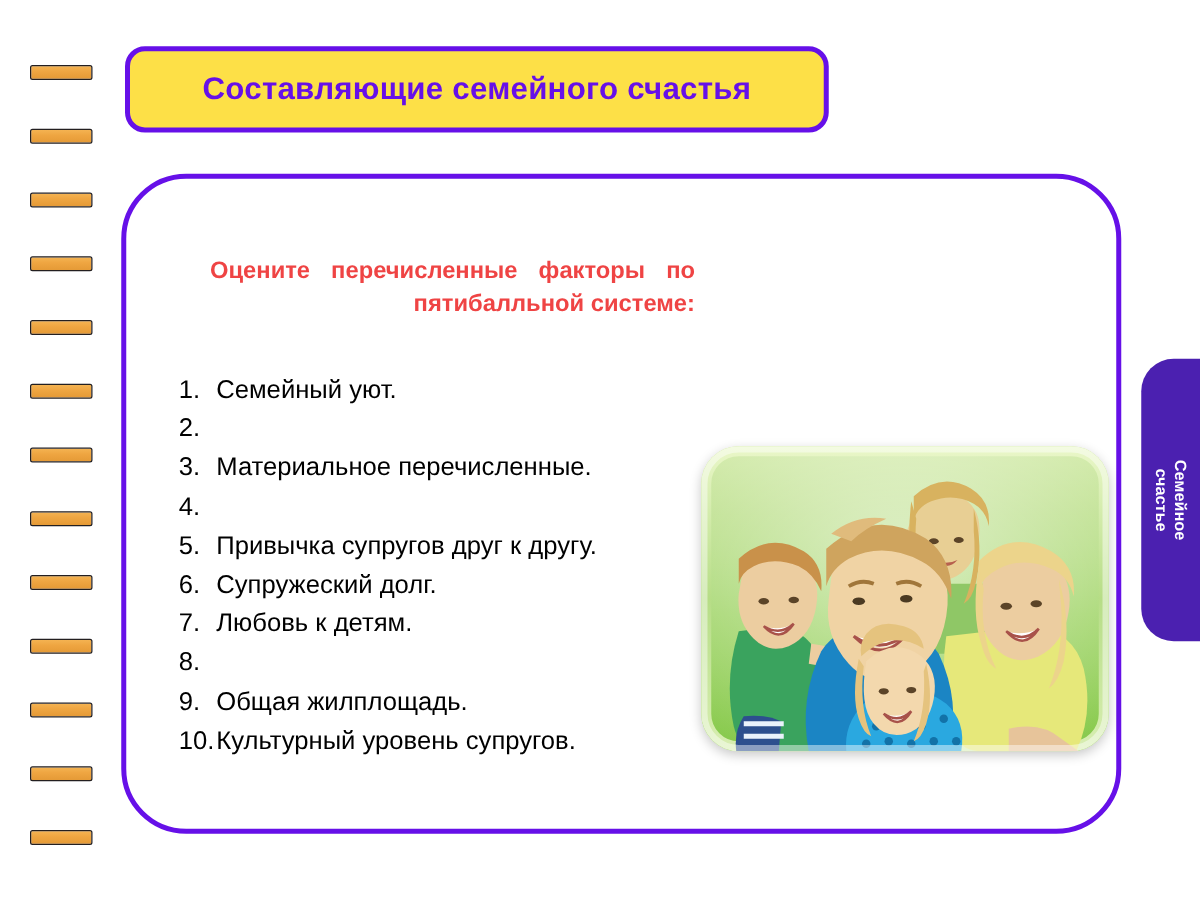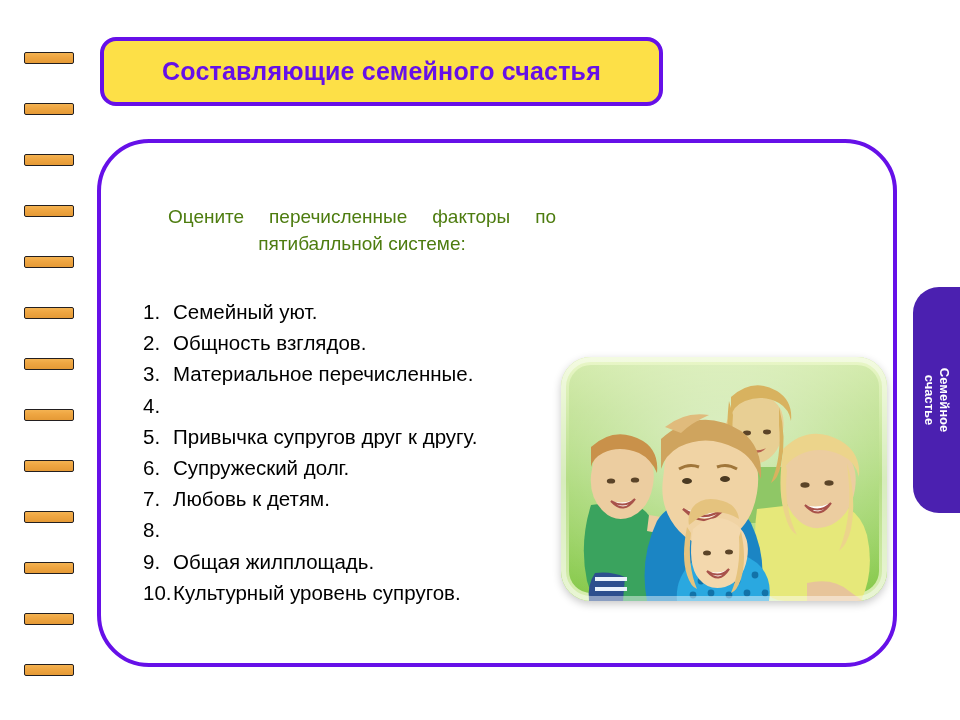--- a/index.html
+++ b/index.html
@@ -106,28 +106,29 @@
     border-radius: 52px;
     box-sizing: border-box;
   }
 
   
   .intro {
     position: absolute;
     left: 168px;
     top: 203px;
     width: 388px;
-    color: #4d7c0f;
+    color: #ef4444;
     font-size: 19px;
     line-height: 27px;
     text-align: justify;
     text-indent: 0;
+    font-weight: bold;
   }
   .intro .line1 { text-align: justify; text-align-last: justify; }
-  .intro .line2 { text-align: center; }
+  .intro .line2 { text-align: right; }
 
   
   .factor-list {
     position: absolute;
     left: 143px;
     top: 296px;
     width: 440px;
     margin: 0;
     padding: 0;
     list-style: none;
@@ -221,21 +222,20 @@
     <div class="line2">пятибалльной системе:</div>
   </div>
 
   <ol class="factor-list" id="factor-list">
       <li class="factor-item">
         <span class="factor-num">1.</span>
         <span class="factor-label">Семейный уют.</span>
       </li>
       <li class="factor-item">
         <span class="factor-num">2.</span>
-        <span class="factor-label">Общность взглядов.</span>
       </li>
       <li class="factor-item">
         <span class="factor-num">3.</span>
         <span class="factor-label">Материальное перечисленные.</span>
       </li>
       <li class="factor-item">
         <span class="factor-num">4.</span>
       </li>
       <li class="factor-item">
         <span class="factor-num">5.</span>

